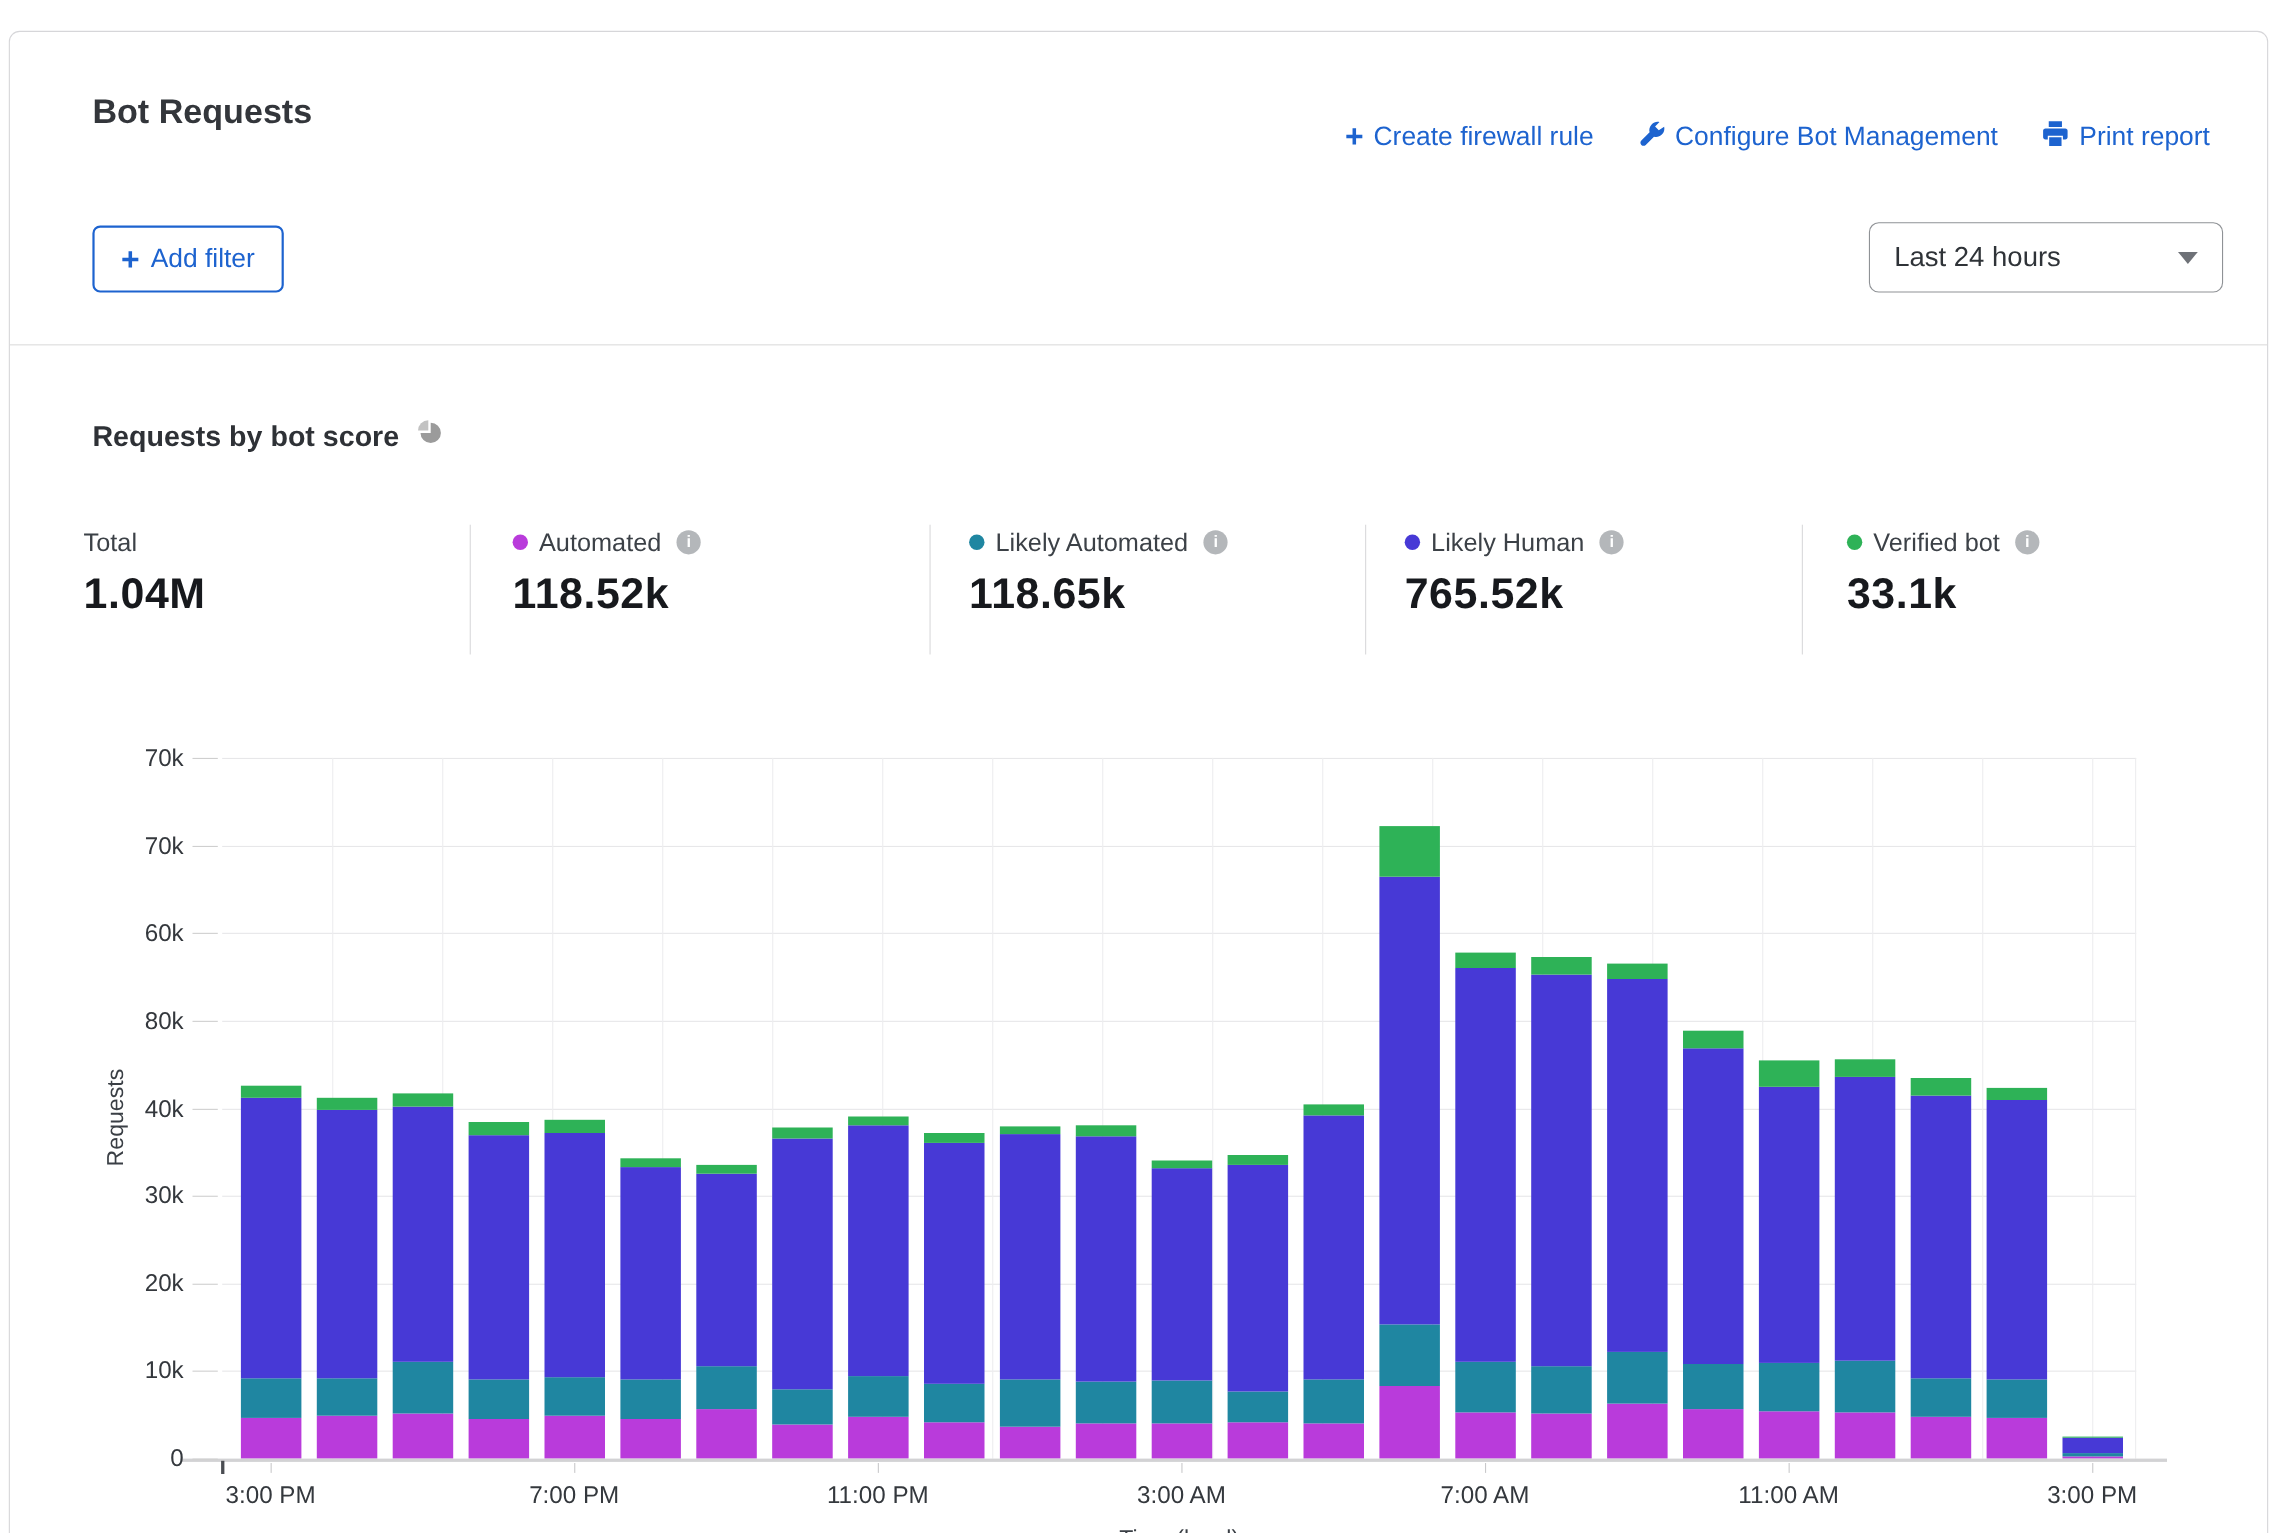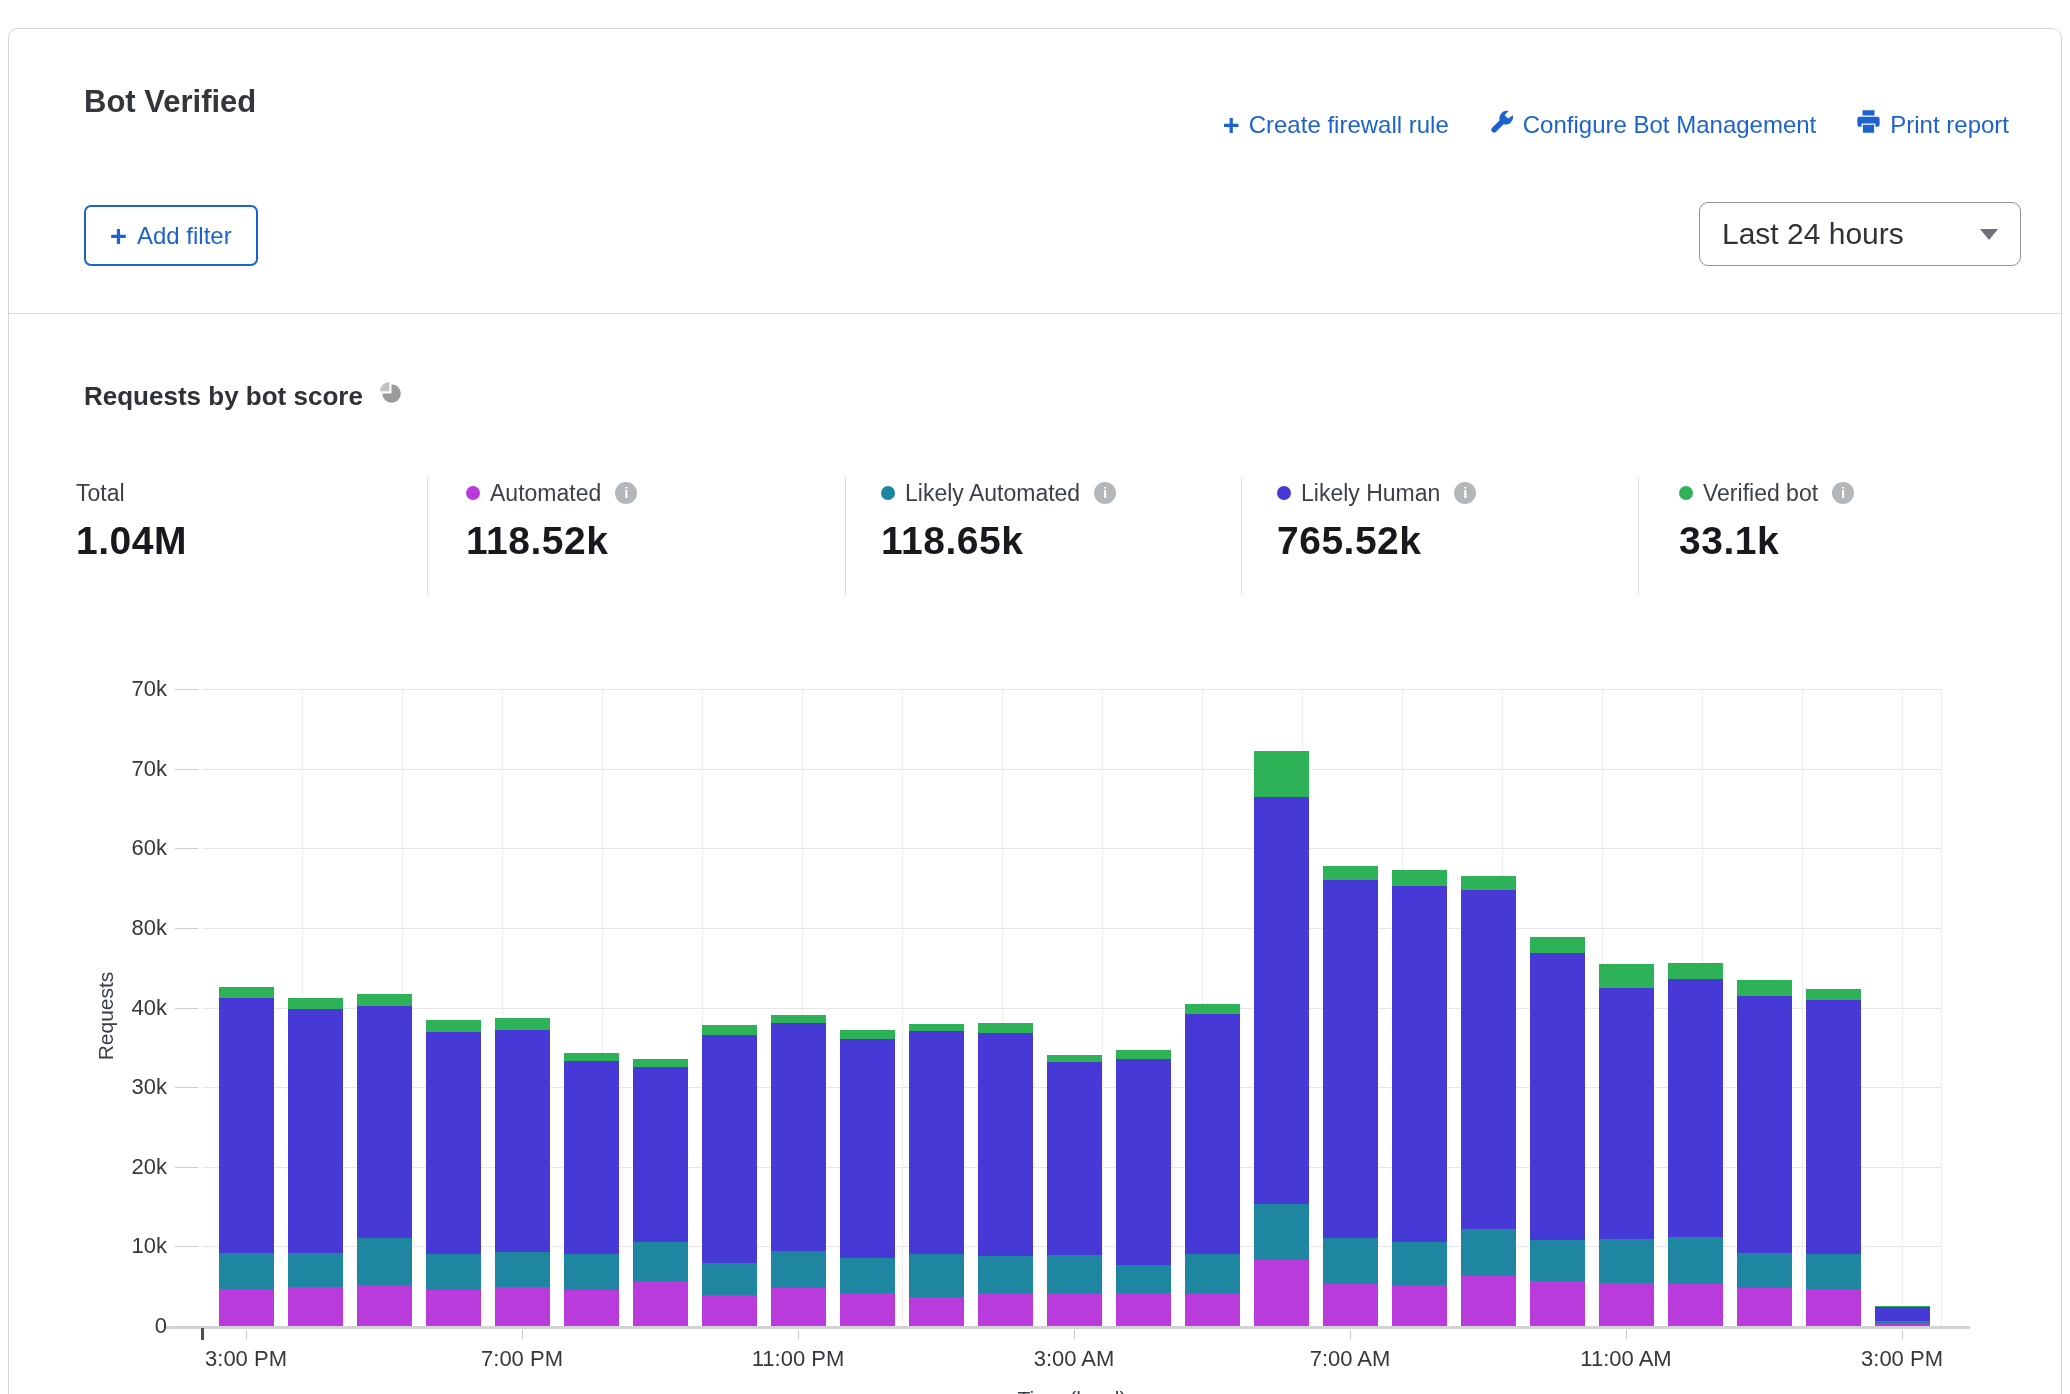--- a/index.html
+++ b/index.html
@@ -11,21 +11,21 @@
   .actions { position:absolute; top:80px; right:52px; display:flex; gap:40px; align-items:center; }
   .action { display:flex; align-items:center; gap:9px; color:#1d63cf; font-size:24px; cursor:pointer; text-decoration:none; }
   .plus-glyph { font-size:29px; font-weight:600; line-height:24px; }
   .icon-svg { display:inline-block; }
   .add-filter { position:absolute; left:75px; top:176px; height:61px; padding:0 24px;
     background:#fff; border:2px solid #1d63cf; border-radius:7px; color:#1d63cf;
     font-size:24px; display:flex; align-items:center; gap:10px; cursor:pointer;
     font-family:inherit; }
   .select { position:absolute; left:1690px; top:173px; width:322px; height:64px;
     border:1px solid #8f9296; border-radius:9px; background:#fff; display:flex;
-    align-items:center; padding:0 22px; font-size:30px; color:#2f3338; cursor:pointer; }
+    align-items:center; padding:0 22px; font-size:25px; color:#2f3338; cursor:pointer; }
   .select .caret { margin-left:auto; width:0; height:0; border-left:9px solid transparent;
     border-right:9px solid transparent; border-top:11px solid #6e7177; }
   .divider { position:absolute; left:0; top:284px; width:100%; height:1px; background:#dcdcdc; }
   .section-title { position:absolute; left:75px; top:352px; font-size:26px; font-weight:bold;
     color:#2e3136; display:flex; align-items:center; gap:16px; }
   .stats { position:absolute; left:0; top:450px; width:2070px; height:120px; }
   .stat { position:absolute; top:0; }
   .stat-label-row { display:flex; align-items:center; gap:10px; font-size:23px; color:#3c4147; height:28px; }
   .dot { width:14px; height:14px; border-radius:50%; }
   .info-icon { width:22px; height:22px; border-radius:50%; background:#b4b7ba; color:#fff;
@@ -48,21 +48,21 @@
   .xlabel { position:absolute; left:978px; top:738px; width:170px; text-align:center;
     font-size:21px; color:#3a3f45; }
   .bar { position:absolute; bottom:0; cursor:pointer; }
   .seg { position:absolute; left:0; width:100%; }
 </style>
 </head>
 <body>
 
 <div class="card">
 
-  <h1 class="page-title">Bot Verified</h1>
+  <h1 class="page-title">Bot Requests</h1>
 
   <div class="actions">
     <a class="action">
       <span class="plus-glyph">+</span>
       <span>Create firewall rule</span>
     </a>
     <a class="action">
       <span class="icon-svg">
         <svg width="25" height="25" viewBox="0 0 20 20">
             <path fill="#1d63cf" d="M19.1 5c.5 2-.1 4.2-1.7 5.7-1.5 1.5-3.7 2.1-5.7 1.5l-6 6c-.9.9-2.3.9-3.2 0-.9-.9-.9-2.3 0-3.2l6-6C7.9 7 8.5 4.8 10 3.3 11.5 1.7 13.7 1.1 15.7 1.6l-3.2 3.2 2.7 2.7L19.1 5z"></path>

